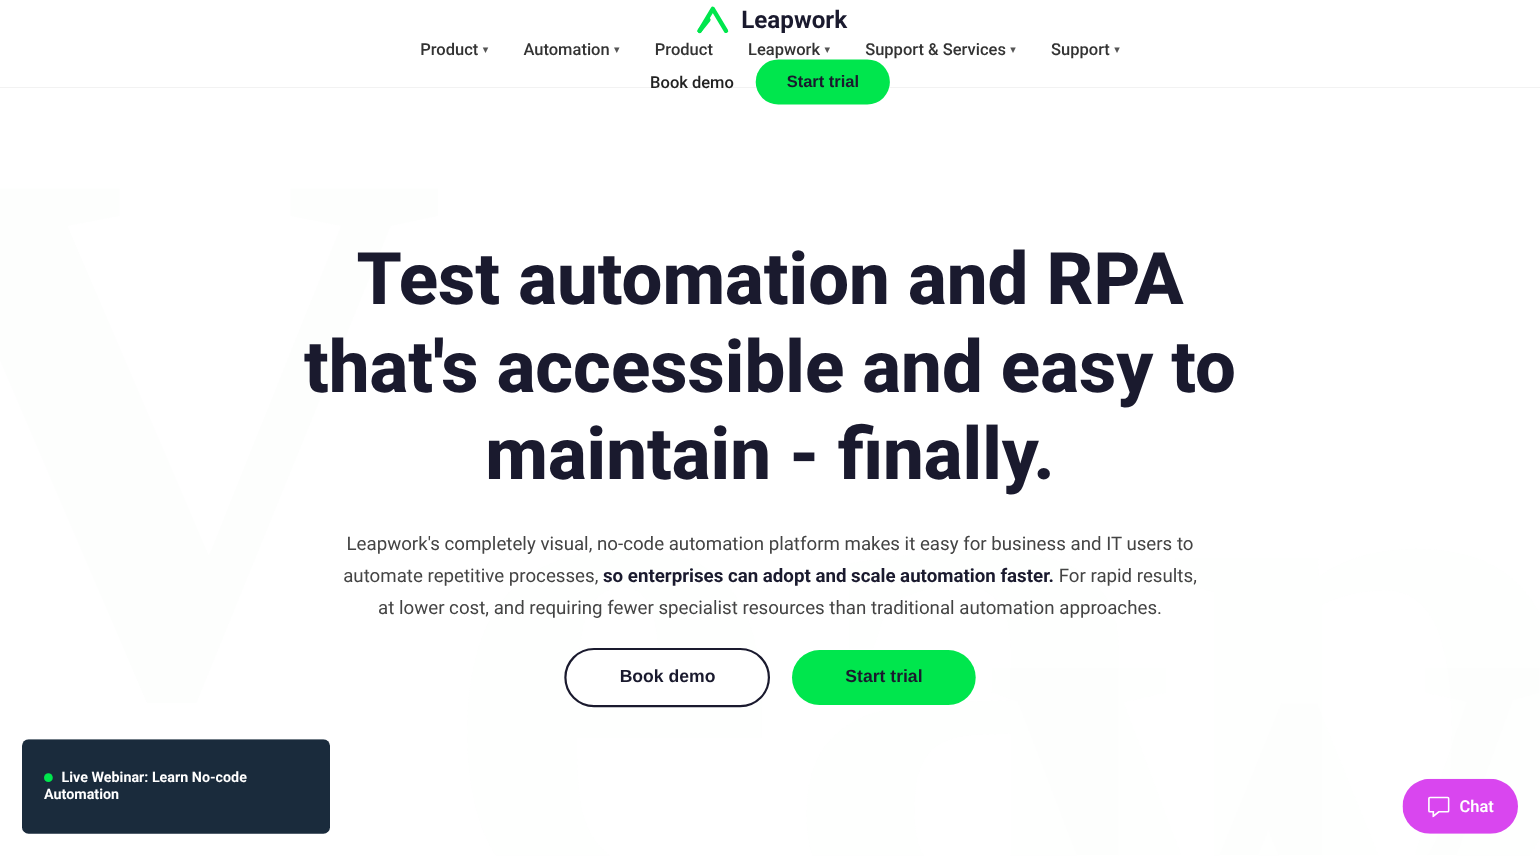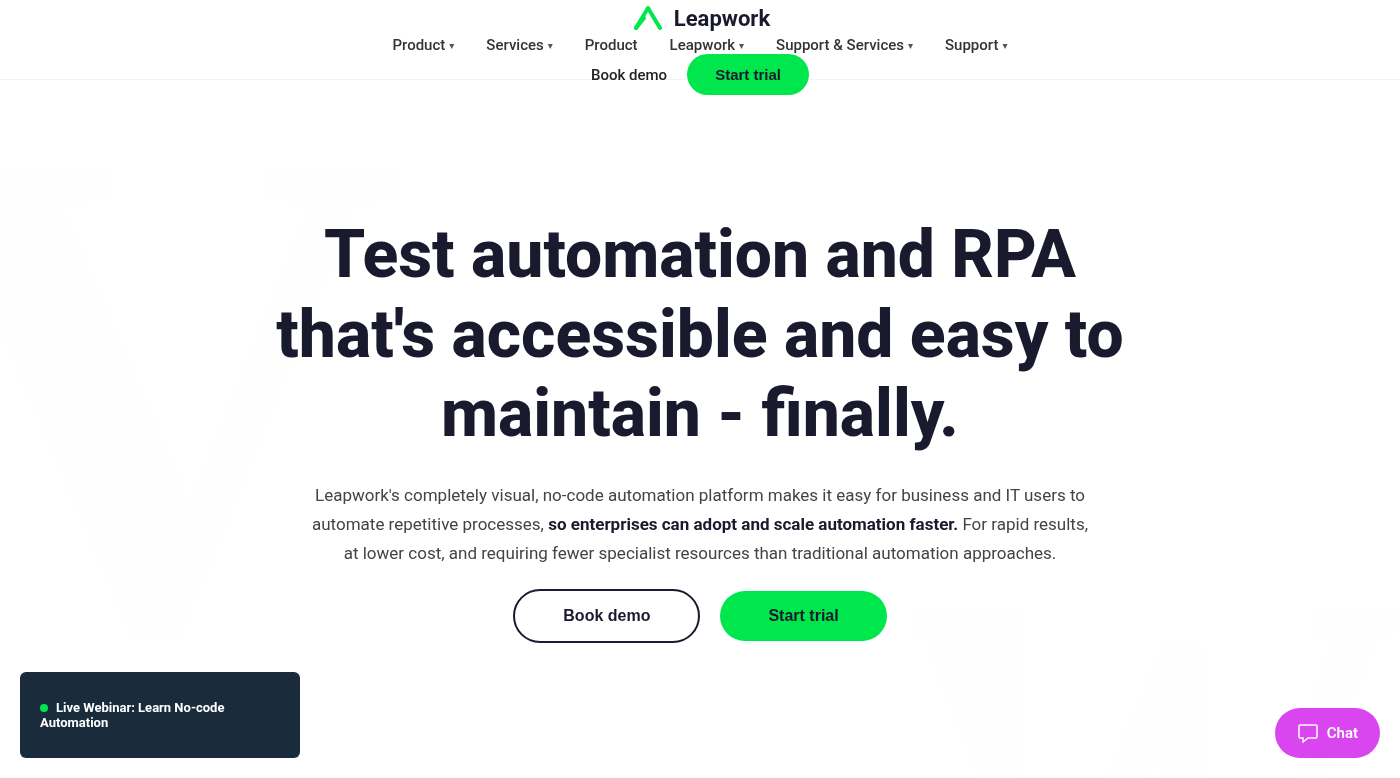--- a/index.html
+++ b/index.html
@@ -250,21 +250,21 @@
 
   <ul class="nav-links">
     <li>
       <a href="#">
         <span>Product</span>
         <span class="chevron">▾</span>
       </a>
     </li>
     <li>
       <a href="#">
-        <span>Services</span>
+        <span>Automation</span>
         <span class="chevron">▾</span>
       </a>
     </li>
     <li>
       <a href="#">
         <span>Product</span>
       </a>
     </li>
     <li>
       <a href="#">

